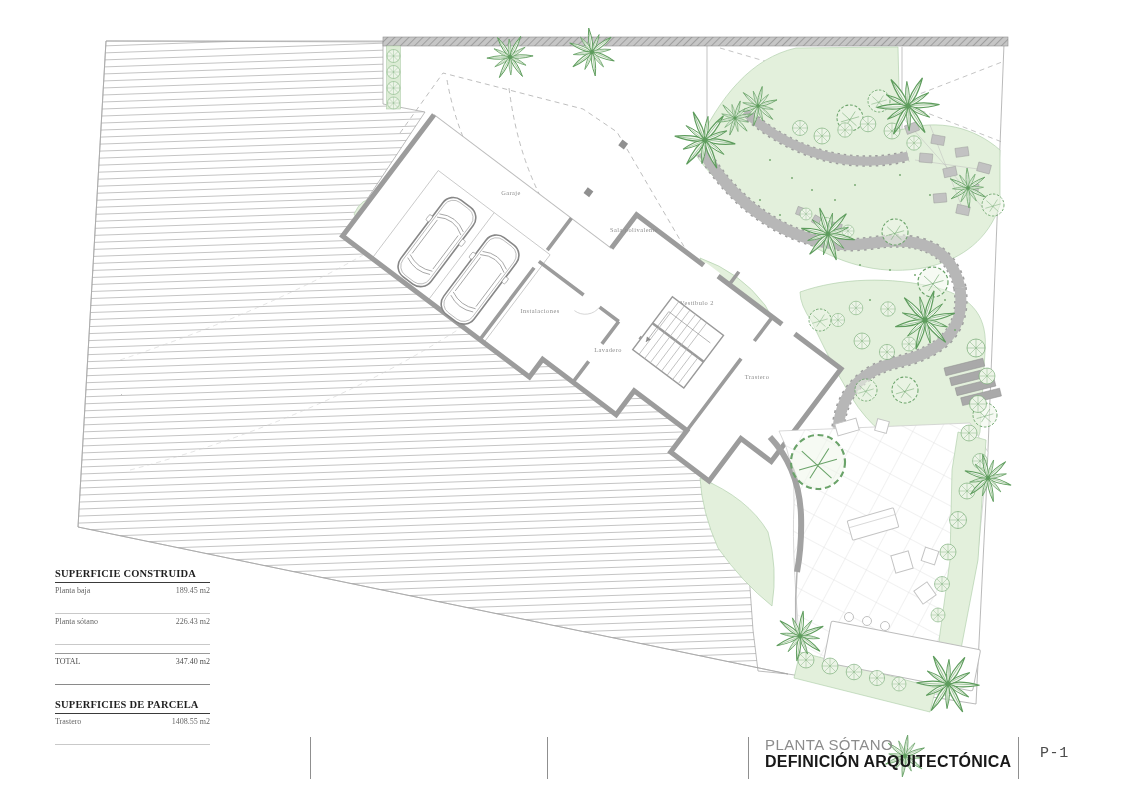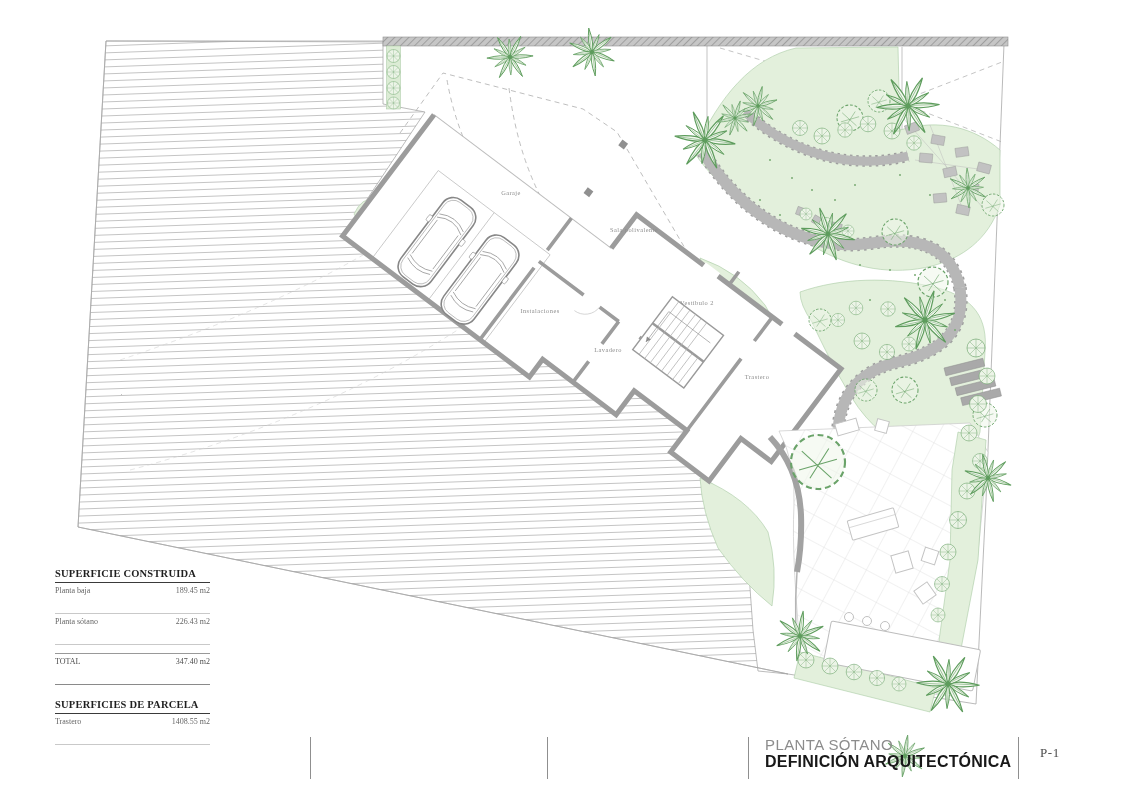--- a/index.html
+++ b/index.html
@@ -10,21 +10,21 @@
   .tables{position:absolute;left:55px;top:566px;width:155px;}
   .tbl{margin-bottom:12px;}
   .tbl h3{font-family:"Liberation Serif",serif;font-weight:bold;font-size:10.5px;color:#1f1f1f;letter-spacing:.2px;margin:0;padding:2px 0 3px;border-bottom:1.2px solid #3a3a3a;}
   .row{display:flex;justify-content:space-between;font-family:"Liberation Serif",serif;font-size:8px;color:#666;padding:3px 0 18px;border-bottom:.5px solid #c9c9c9;}
   .row .val{}
   .row.total{color:#4d4d4d;border-top:.8px solid #999;border-bottom:1px solid #8a8a8a;margin-top:8px;}
   
   .vline{position:absolute;top:737px;height:42px;width:1px;background:#8f8f8f;}
   .sheet-phase{position:absolute;left:765px;top:736px;font-family:"Liberation Sans",sans-serif;font-size:15px;color:#8c8c8c;letter-spacing:.4px;}
   .sheet-title{position:absolute;left:765px;top:753px;font-family:"Liberation Sans",sans-serif;font-weight:bold;font-size:16px;color:#181818;letter-spacing:.2px;}
-  .sheet-num{position:absolute;left:1040px;top:745px;font-family:Liberation Serif, serif;font-size:13px;color:#4c4c4c;letter-spacing:.6px;}
+  .sheet-num{position:absolute;left:1040px;top:745px;font-family:Liberation Mono, monospace;font-size:15px;color:#4c4c4c;letter-spacing:.6px;}
 </style>
 </head>
 <body>
 
 <div class="page">
 
 <svg class="plan-svg" width="1131" height="800" viewBox="0 0 1131 800">
   <defs>
     <pattern id="hatch" patternUnits="userSpaceOnUse" width="8" height="7" patternTransform="rotate(-2)">
       <line x1="0" y1="0.5" x2="8" y2="0.5" stroke="#9c9c9c" stroke-width="0.6"></line>

